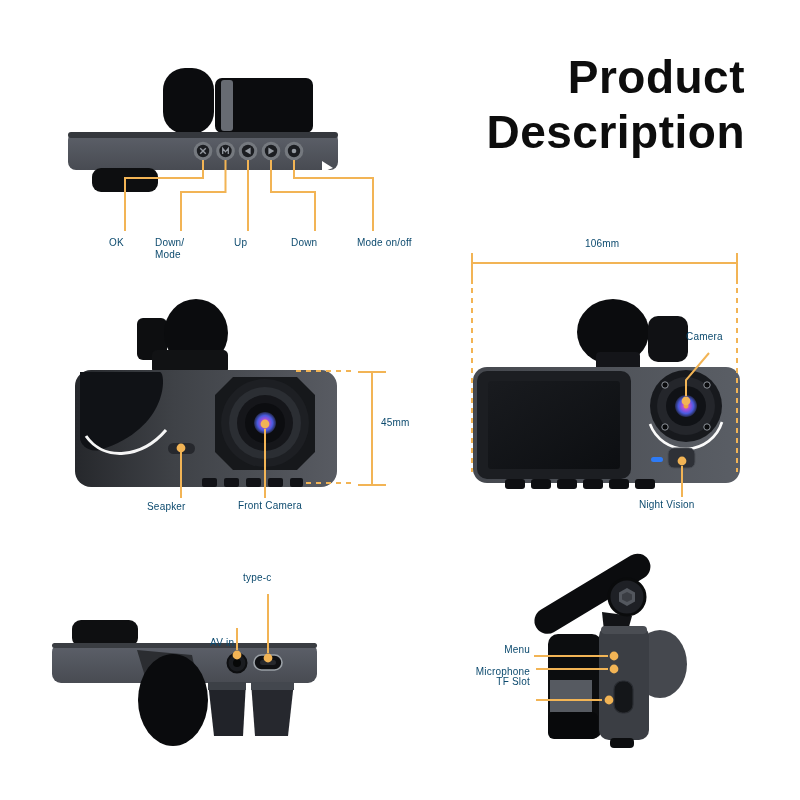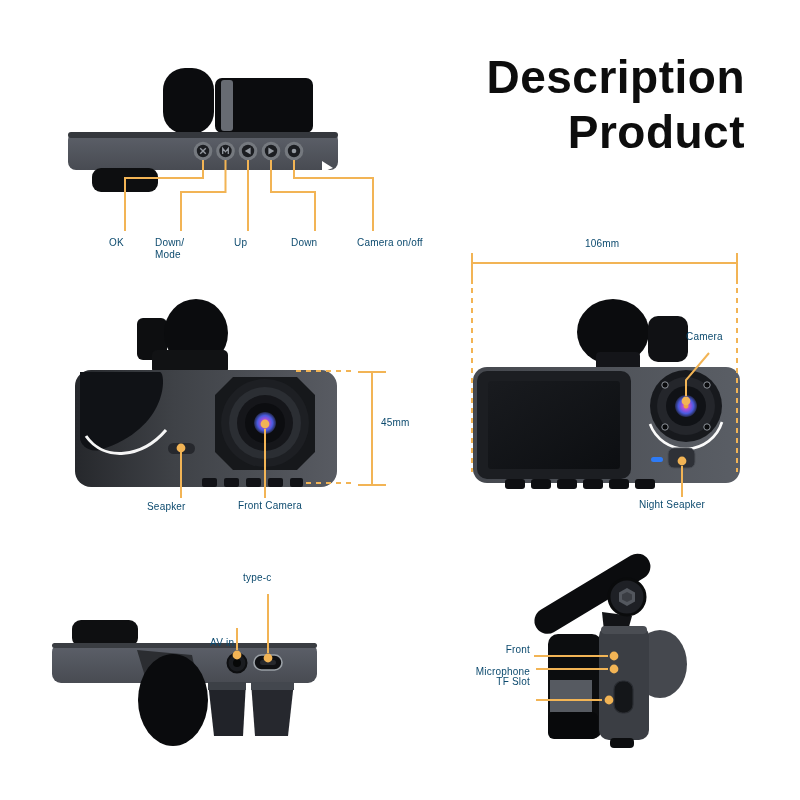--- a/index.html
+++ b/index.html
@@ -230,39 +230,39 @@
       <path class="lead" d="M534,656 H608"></path>
       <circle class="dot" cx="614" cy="656" r="4.4"></circle>
       <path class="lead" d="M536,669 H608"></path>
       <circle class="dot" cx="614" cy="669" r="4.4"></circle>
       <path class="lead" d="M536,700 H602"></path>
       <circle class="dot" cx="609" cy="700" r="4.4"></circle>
     </g>
   </svg>
 
   <div class="title">
+    <div>Product</div>
     <div>Description</div>
-    <div>Product</div>
   </div>
 
   <div class="label" style="left:109px;top:237px">OK</div>
   <div class="label" style="left:155px;top:237px">Down/
 Mode</div>
   <div class="label" style="left:234px;top:237px">Up</div>
   <div class="label" style="left:291px;top:237px">Down</div>
-  <div class="label" style="left:357px;top:237px">Camera on/off</div>
+  <div class="label" style="left:357px;top:237px">Mode on/off</div>
 
   <div class="label" style="left:381px;top:417px">45mm</div>
   <div class="label" style="left:147px;top:501px">Seapker</div>
   <div class="label" style="left:238px;top:500px">Front Camera</div>
 
   <div class="label" style="left:585px;top:238px">106mm</div>
   <div class="label" style="left:686px;top:331px">Camera</div>
-  <div class="label" style="left:639px;top:499px">Night Seapker</div>
+  <div class="label" style="left:639px;top:499px">Night Vision</div>
 
   <div class="label" style="left:243px;top:572px">type-c</div>
   <div class="label" style="left:210px;top:637px">AV in</div>
 
-  <div class="label right" style="right:270px;top:644px">Front</div>
+  <div class="label right" style="right:270px;top:644px">Menu</div>
   <div class="label right" style="right:270px;top:666px">Microphone</div>
   <div class="label right" style="right:270px;top:676px">TF Slot</div>
 
 </div>
 
 </body></html>

